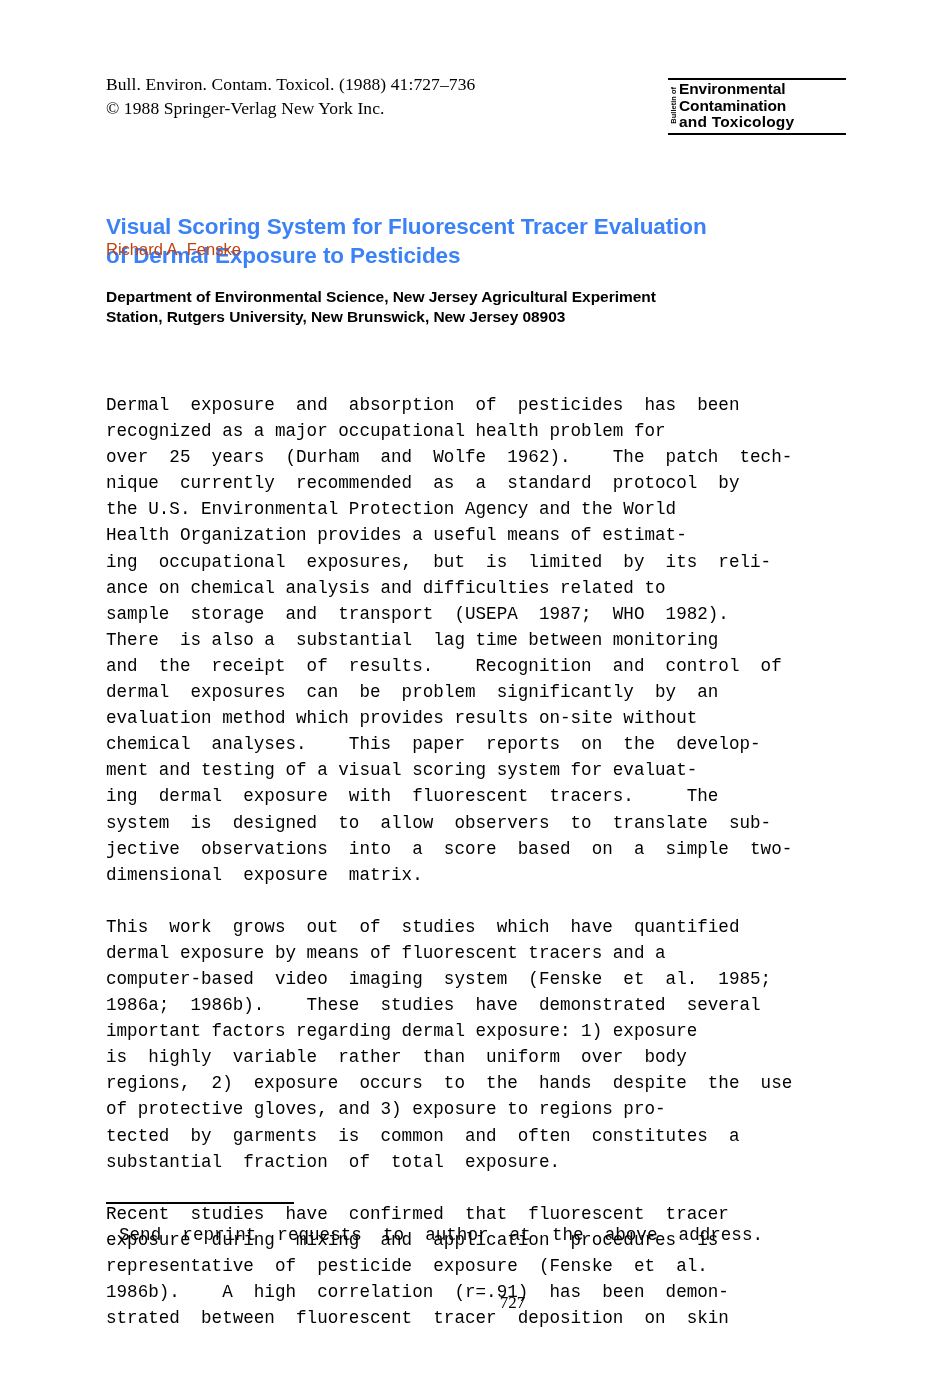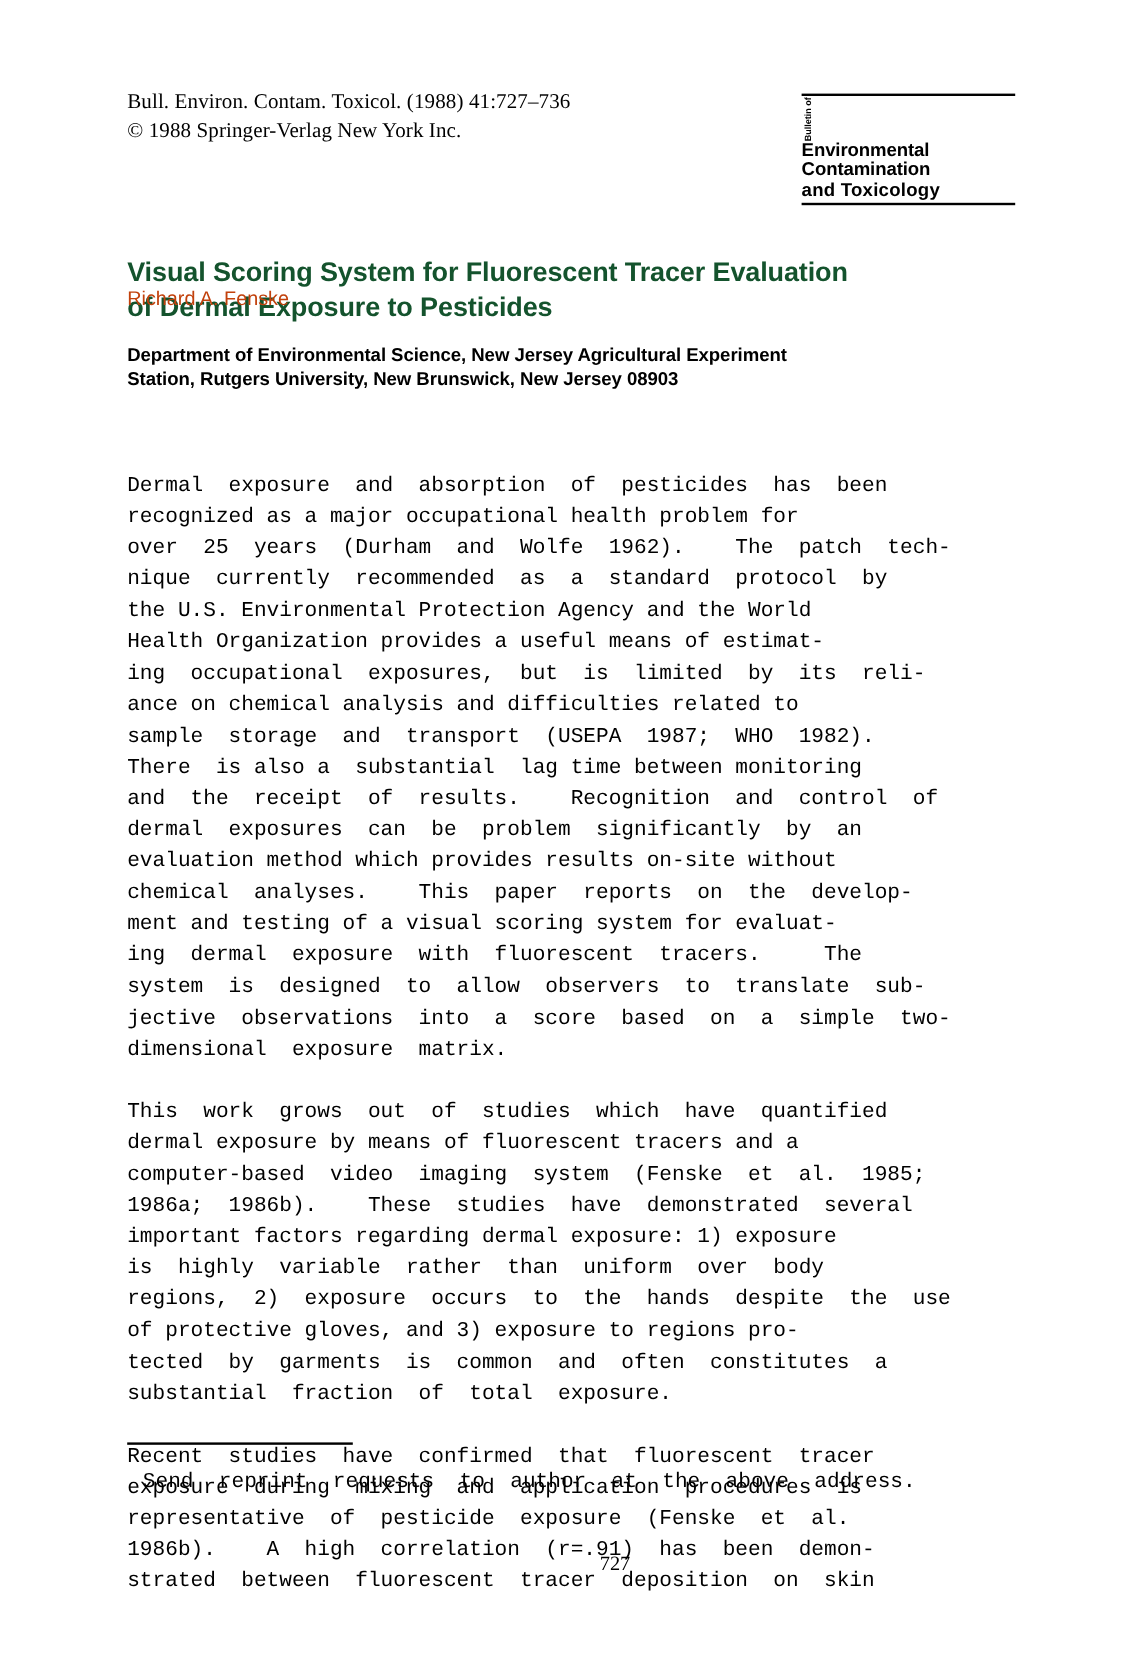--- a/index.html
+++ b/index.html
@@ -53,23 +53,22 @@
     width: 178px;
   }
   .logo-rule {
     height: 2px;
     background: #000;
     width: 100%;
   }
   .logo-rule.bottom { margin-top: 1px; }
   .logo-body {
     display: flex;
-    align-items: flex-start;
+    align-items: center;
     padding: 1px 0 1px 0;
-    flex-direction: column;
   }
   .logo-vert {
     writing-mode: vertical-rl;
     transform: rotate(180deg);
     font-family: "Liberation Sans", sans-serif;
     font-weight: bold;
     font-size: 7.5px;
     line-height: 9px;
     letter-spacing: 0px;
     color: #000;
@@ -96,21 +95,21 @@
   .doc-title {
     position: absolute;
     left: 106px;
     top: 168px;
     width: 740px;
     font-family: "Liberation Sans", sans-serif;
     font-weight: bold;
     font-size: 22.5px;
     line-height: 29px;
     letter-spacing: -0.1px;
-    color: #14532d;
+    color: #3b82f6;
     margin-top: 44px;
   }
   .doc-title div { white-space: nowrap; }
 
   
   .author {
     position: absolute;
     left: 106px;
     top: 238px;
     font-family: "Liberation Sans", sans-serif;

